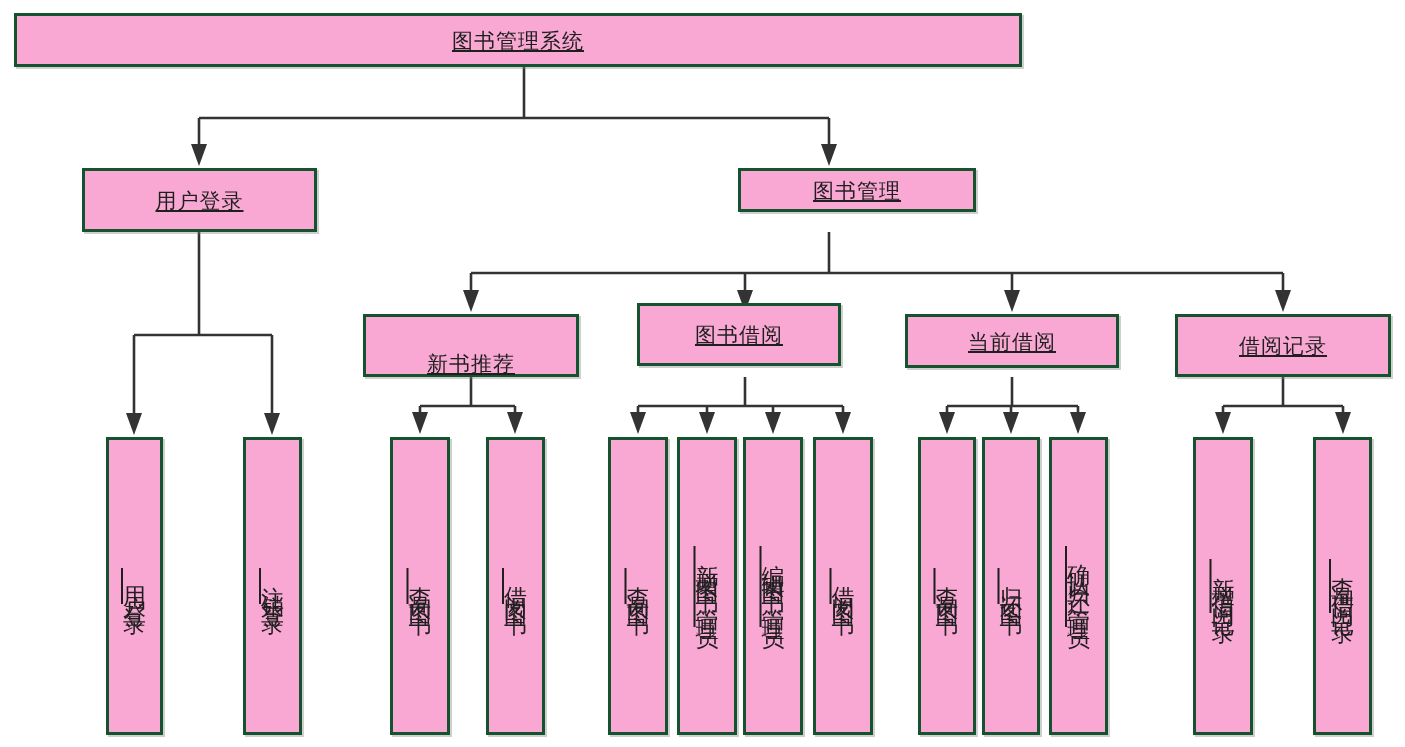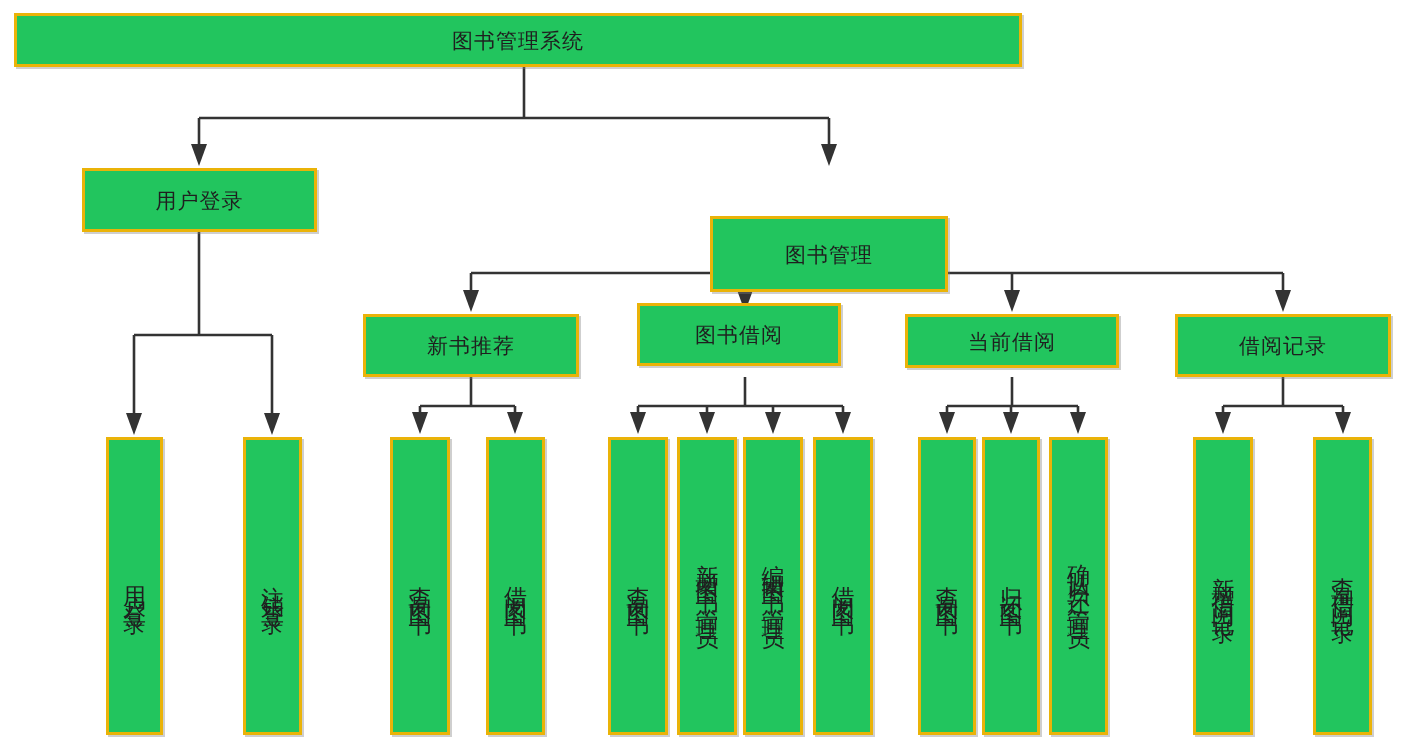--- a/index.html
+++ b/index.html
@@ -10,25 +10,26 @@
     overflow:hidden;
     font-family:"Liberation Sans", sans-serif;
     color:#1f1f1f;
   }
   .connector-layer{
     position:absolute;left:0;top:0;width:1405px;height:747px;z-index:1;
   }
   .box{
     position:absolute;
     box-sizing:border-box;
-    background:#22c55e;
-    border:3px solid #eab308;
+    background:#f9a8d4;
+    border:3px solid #14532d;
     box-shadow:2px 2px 0 rgba(130,130,130,0.38);
     display:flex;align-items:center;justify-content:center;
     z-index:2;
+    text-decoration:underline;
   }
   .box .lbl{
     font-size:21px;
     letter-spacing:1px;
     line-height:1;
     white-space:nowrap;
   }
   .box.leaf .lbl{
     writing-mode:vertical-rl;
     font-size:23px;
@@ -117,25 +118,25 @@
     </g>
   </svg>
 
   <div class="box" style="left:14px;top:13px;width:1008px;height:54px;">
     <span class="lbl">图书管理系统</span>
   </div>
 
   <div class="box" style="left:82px;top:168px;width:235px;height:64px;">
     <span class="lbl">用户登录</span>
   </div>
-  <div class="box" style="left:710px;top:168px;width:238px;height:76px;margin-top:48px;">
+  <div class="box" style="left:738px;top:168px;width:238px;height:44px;">
     <span class="lbl">图书管理</span>
   </div>
 
-  <div class="box" style="left:363px;top:314px;width:216px;height:63px;">
+  <div class="box" style="left:363px;top:314px;width:216px;height:63px;align-items:flex-end;">
     <span class="lbl">新书推荐</span>
   </div>
   <div class="box" style="left:637px;top:303px;width:204px;height:63px;">
     <span class="lbl">图书借阅</span>
   </div>
   <div class="box" style="left:905px;top:314px;width:214px;height:54px;">
     <span class="lbl">当前借阅</span>
   </div>
   <div class="box" style="left:1175px;top:314px;width:216px;height:63px;">
     <span class="lbl">借阅记录</span>

